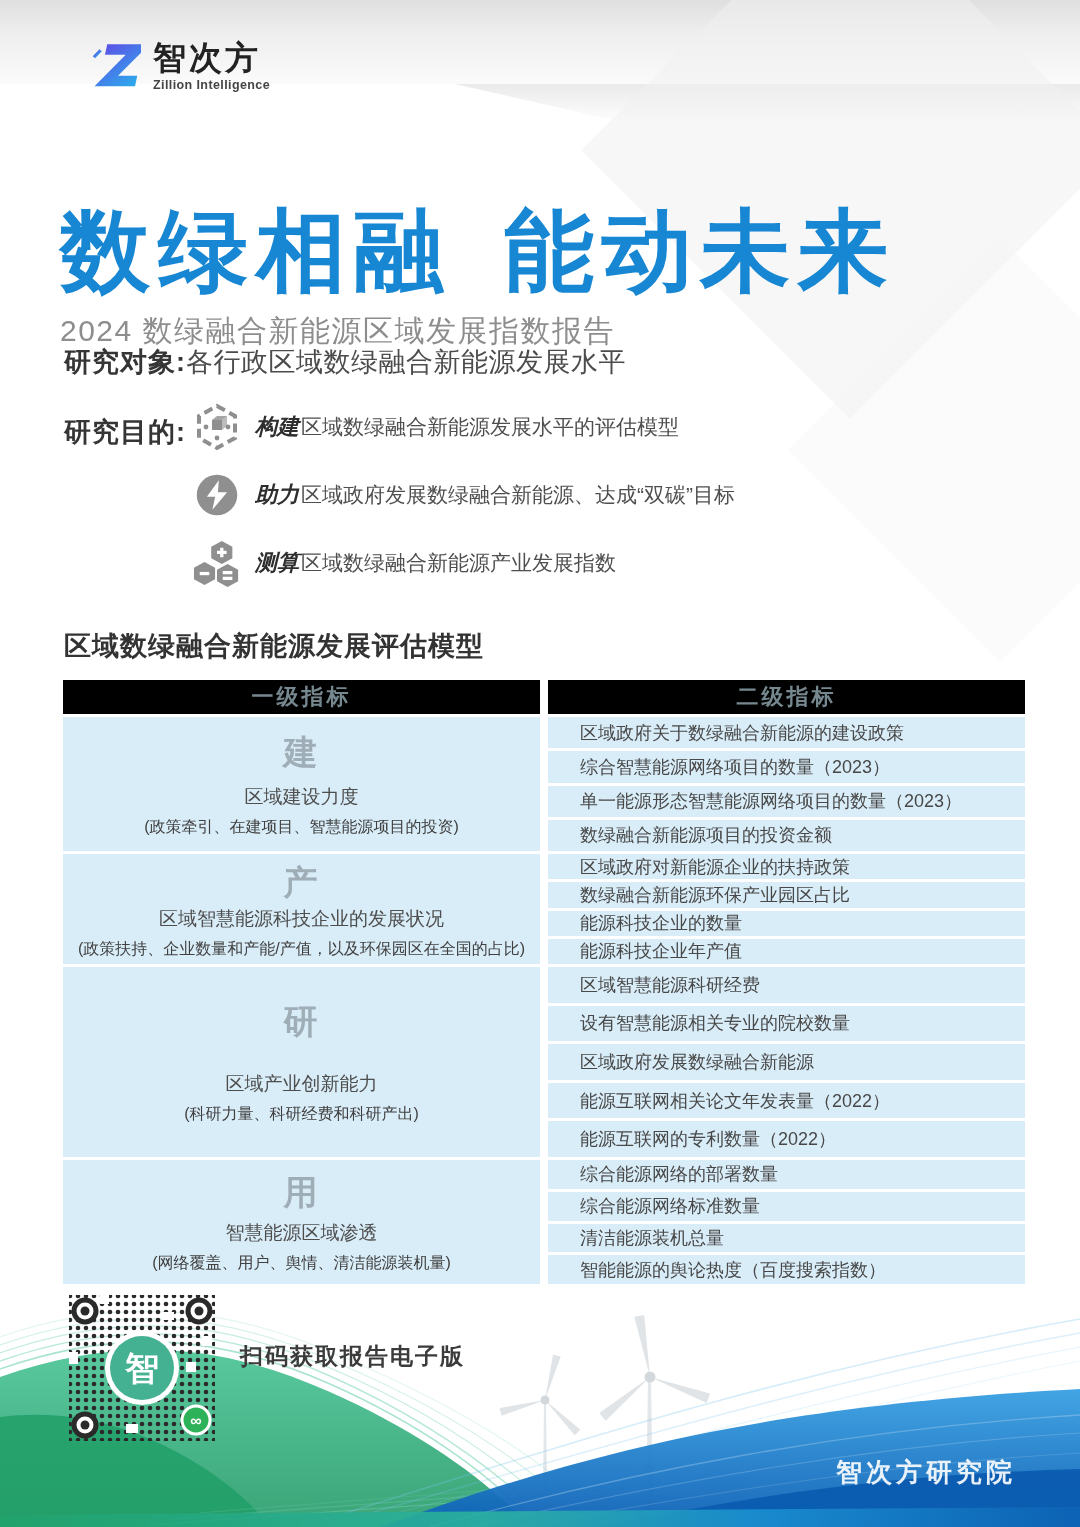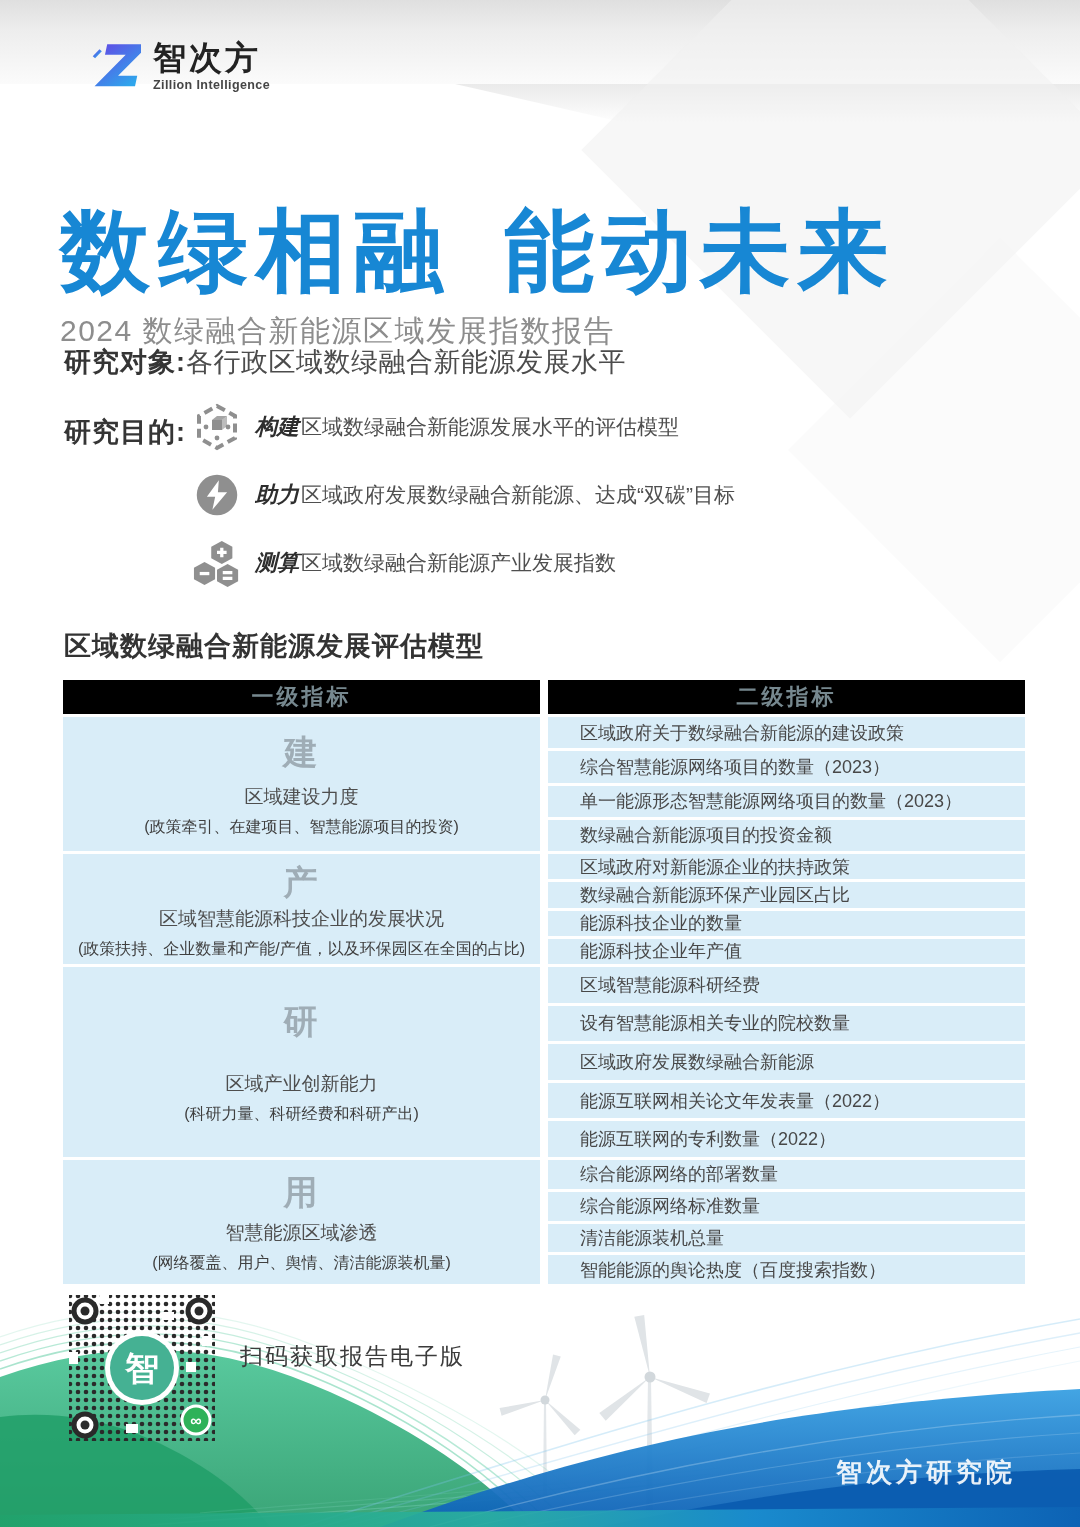--- a/index.html
+++ b/index.html
@@ -48,21 +48,21 @@
     justify-content:space-evenly;padding:6px 8px;box-sizing:border-box;}
   .g-char{font-size:34px;font-weight:700;color:#9fadb6;letter-spacing:2px;}
   .g-name{font-size:19px;color:#4e4e4e;text-align:center;}
   .g-desc{font-size:16px;color:#404040;text-align:center;margin-top:7px;}
   .g-rows{flex:1;display:flex;flex-direction:column;gap:3px;}
   .g-row{flex:1;background:#d9edf8;display:flex;align-items:center;padding-left:32px;
     font-size:18px;color:#484848;}
   .t-group.h1{height:134px}.t-group.h2{height:110px}.t-group.h3{height:190px}.t-group.h4{height:124px}
   
   .qr-box{position:absolute;left:66px;top:1292px;width:152px;height:152px;z-index:4;}
-  .qr-caption{position:absolute;left:240px;top:1341px;font-size:23px;font-weight:400;color:#3b3b3b;letter-spacing:2px;z-index:4;}
+  .qr-caption{position:absolute;left:240px;top:1341px;font-size:23px;font-weight:700;color:#3b3b3b;letter-spacing:2px;z-index:4;}
   
   .waves{position:absolute;left:0;top:1277px;width:1080px;height:250px;z-index:1;}
   .publisher{position:absolute;left:836px;top:1455px;z-index:5;font-size:26px;font-weight:600;
     color:rgba(255,255,255,.9);letter-spacing:4px;white-space:nowrap;}
 </style>
 </head>
 <body>
 
 <div class="page">
 

